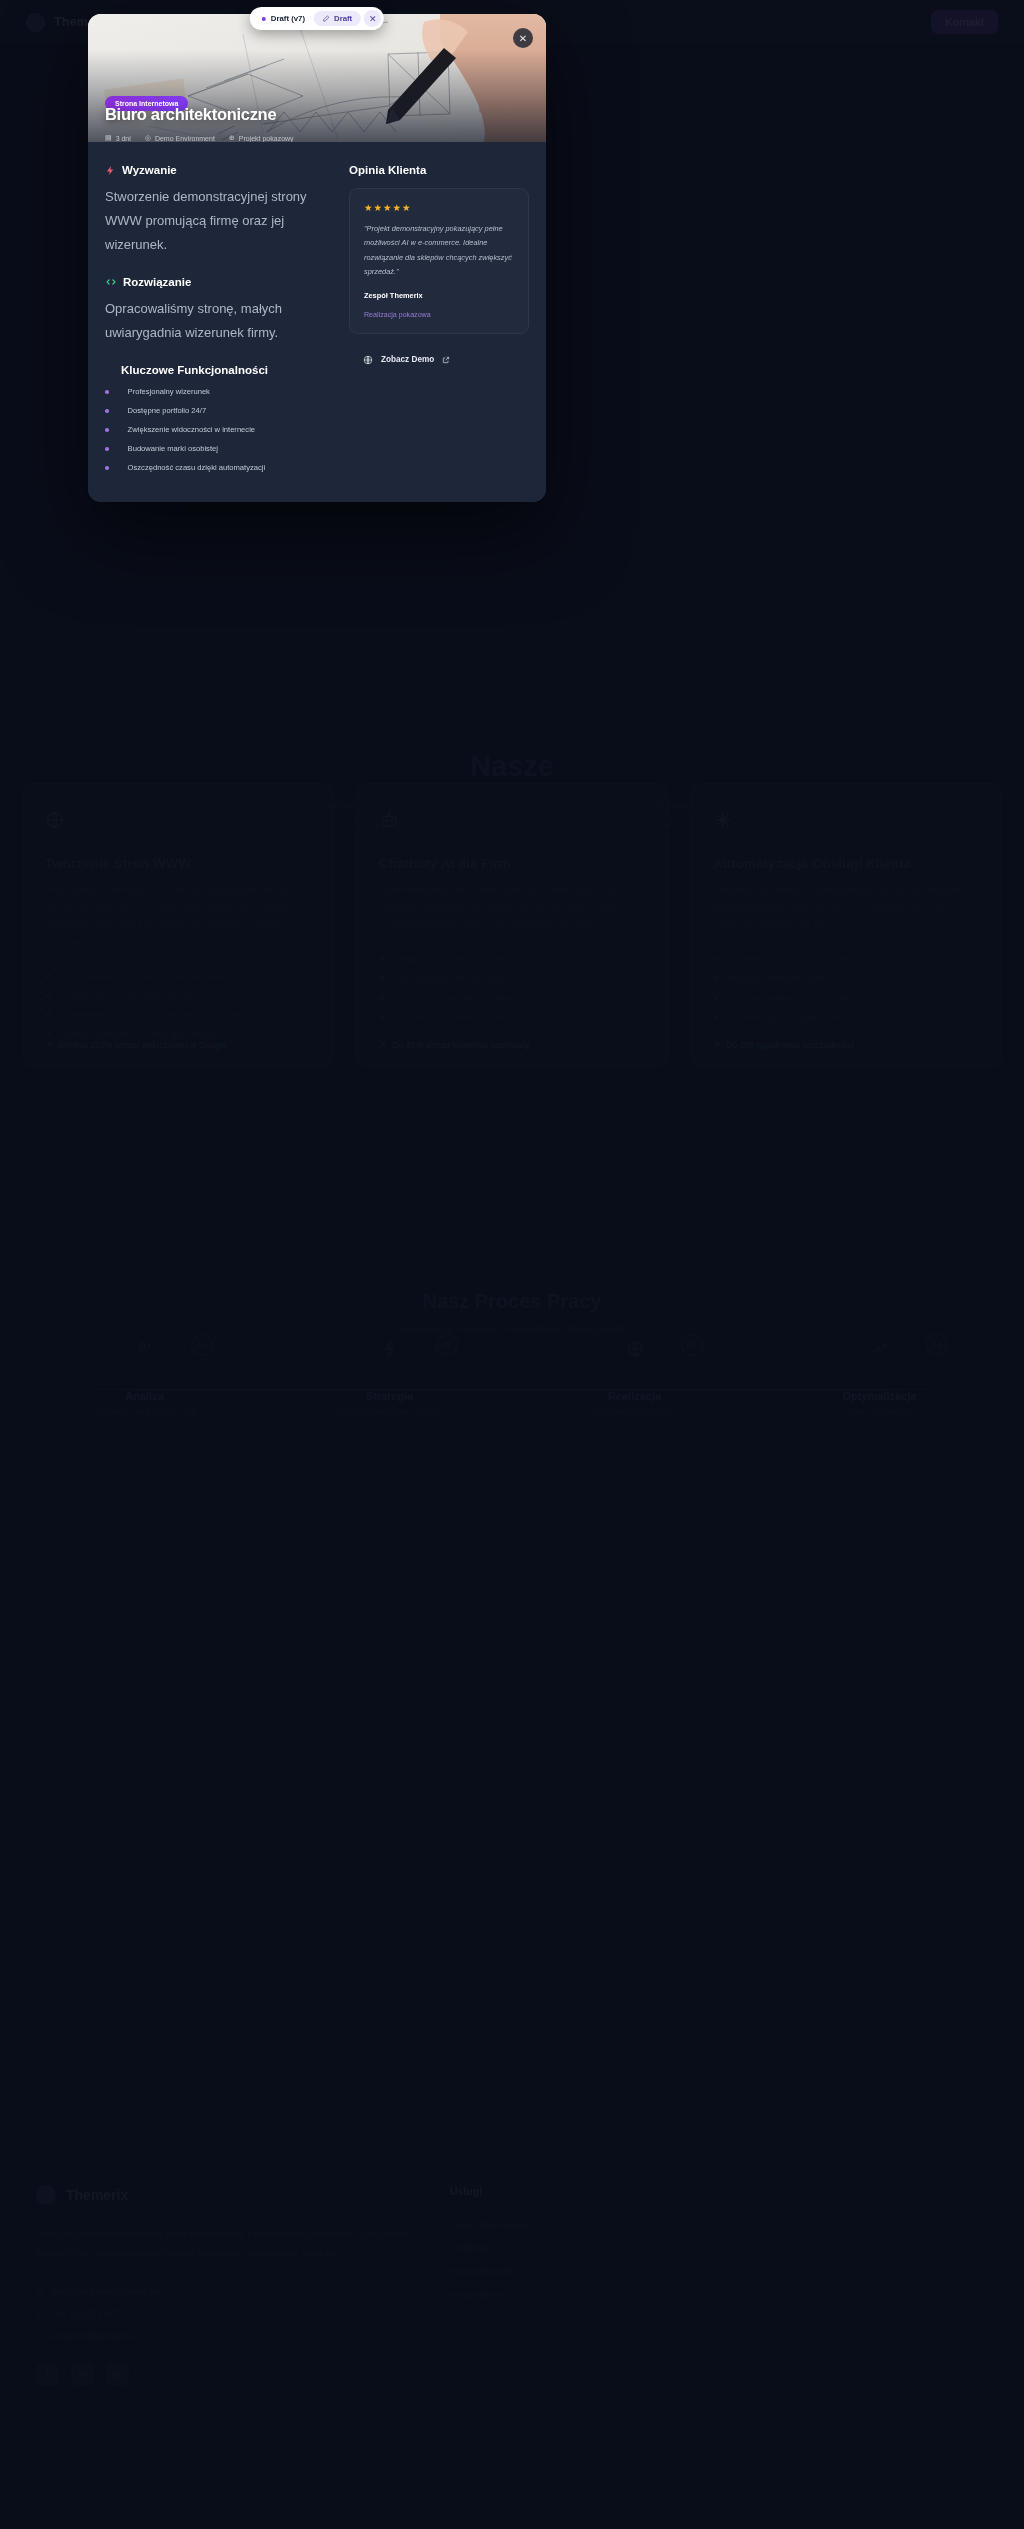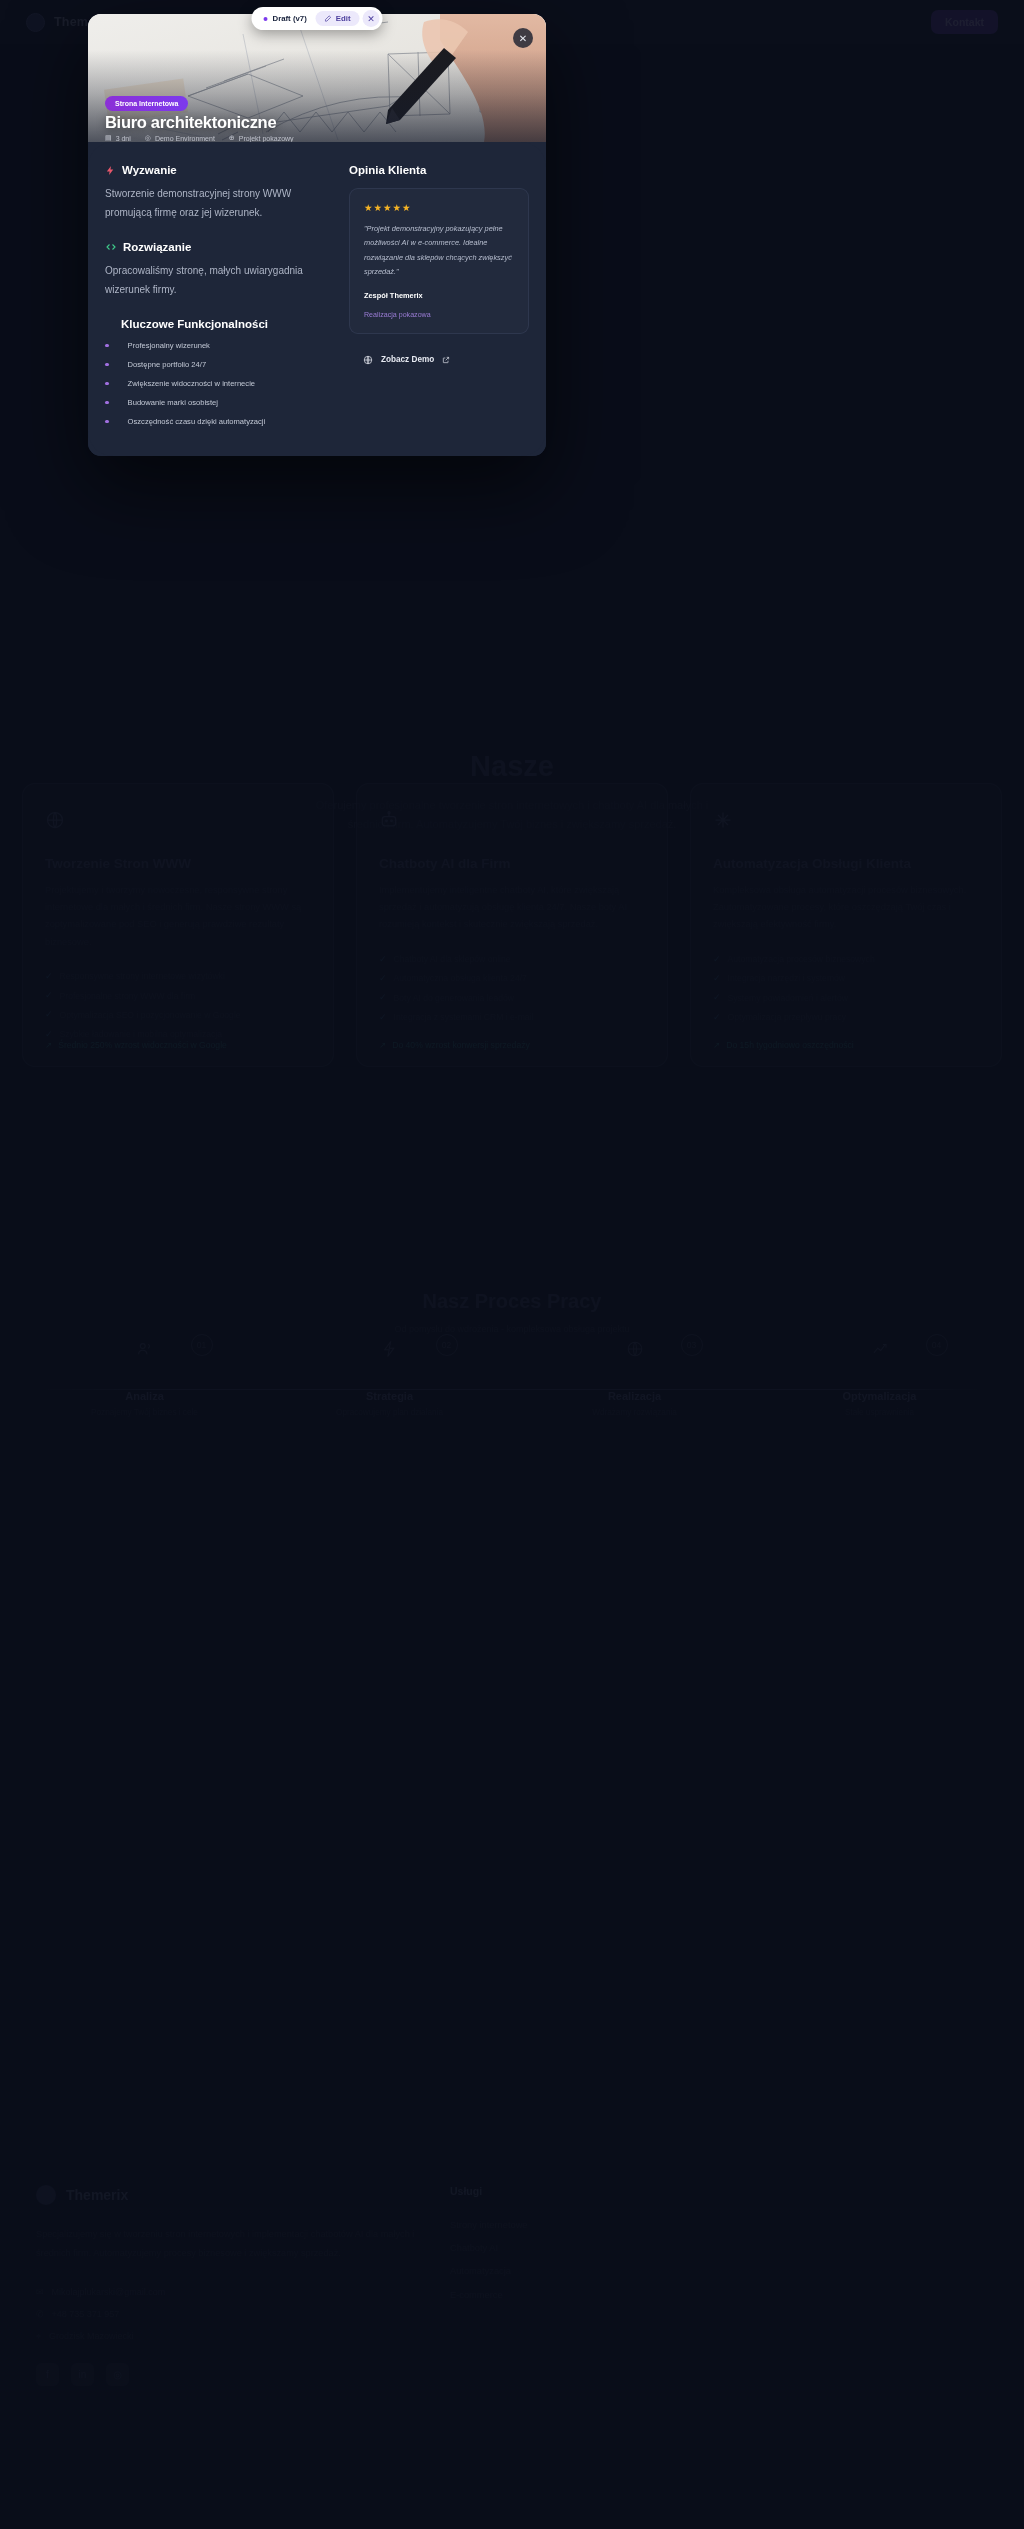--- a/index.html
+++ b/index.html
@@ -153,38 +153,38 @@
     display:flex; align-items:center; justify-content:center; font-size:10px;
     z-index: 10;
   }
   .m-badge {
     position:absolute; top: 82px; left: 17px;
     background: linear-gradient(90deg,#8b2fd6,#7c3aed);
     color:#fff; font-size: 7px; font-weight: 600;
     padding: 4px 10px; border-radius: 999px; z-index: 9;
   }
   .m-title {
-    position:absolute; top: 99px; left: 17px; z-index: 9;
+    position:absolute; top: 91px; left: 17px; z-index: 9;
     color:#fff; font-size: 16.5px; font-weight: 800; letter-spacing:-.3px;
     text-shadow: 0 2px 8px rgba(0,0,0,.5);
   }
   .m-meta {
     position:absolute; top: 120px; left: 17px; z-index: 9;
     display:flex; gap: 14px; color: rgba(230,233,242,.72); font-size: 7px;
   }
   .m-meta span { display:flex; align-items:center; gap:4px; }
 
   
   .m-body { display:flex; padding: 22px 17px 20px; gap: 22px; background:#1e2639;border-radius:25px; }
   .m-left { width: 222px; }
   .m-right { flex: 1; }
 
   .blk-head { display:flex; align-items:center; gap:6px; margin-bottom: 9px; }
   .blk-title { color:#fff; font-size: 11.5px; font-weight: 700; }
-  .blk-text { color:#aeb5c6; font-size: 10px; line-height: 1.85; margin-bottom: 19px; }
+  .blk-text { color:#aeb5c6; font-size: 13px; line-height: 1.85; margin-bottom: 19px; }
 
   .feat-title { color:#fff; font-size: 11.5px; font-weight: 700; margin-bottom: 11px; margin-left: 16px; }
   .feat-item { display:flex; align-items:center; gap:19px; margin-bottom: 10px; }
   .feat-dot { width: 3.6px; height:3.6px; border-radius:50%; background:#a06fe0; flex:none; }
   .feat-label { color:#c3c9d6; font-size: 7.6px; }
 
   .op-title { color:#fff; font-size: 11.5px; font-weight: 700; margin-bottom: 12px; }
   .op-card {
     background: rgba(36,44,63,.66); border: 1px solid rgba(58,67,92,.55);
     border-radius: 9px; padding: 13px 14px 14px;
@@ -409,21 +409,21 @@
       <div class="sb-draft">
         <span class="sb-dot"></span>
         <span>Draft (v7)</span>
       </div>
       <div class="sb-edit">
         <span>
           <svg width="7" height="7" viewBox="0 0 24 24" fill="none" stroke="currentColor" stroke-width="2.4">
               <path d="M16 3l5 5L8 21H3v-5z"></path>
             </svg>
         </span>
-        <span>Edit</span>
+        <span>Draft</span>
       </div>
       <div class="sb-close">✕</div>
     </div>
 
     <div class="modal-card">
 
       <div class="m-hero">
         <svg class="m-hero-img" width="458" height="128" viewBox="0 0 458 128" preserveAspectRatio="xMidYMid slice">
           <defs>
             <linearGradient id="paper" x1="0" y1="0" x2="1" y2="1">

